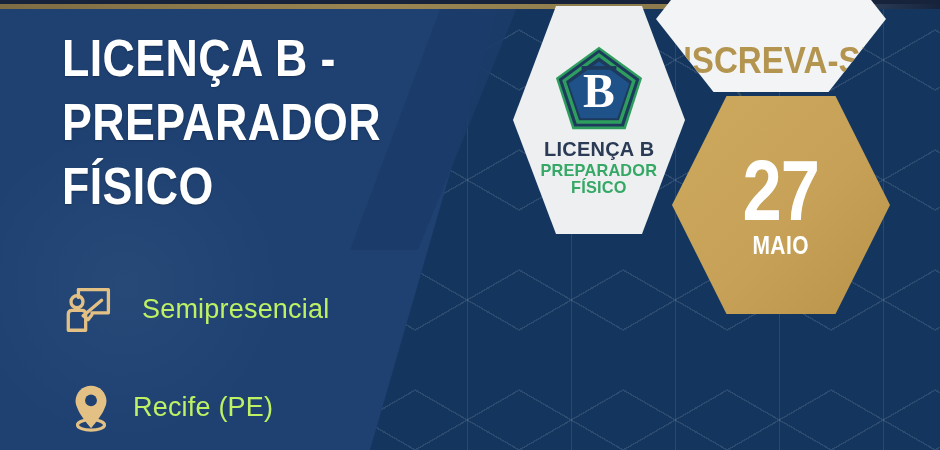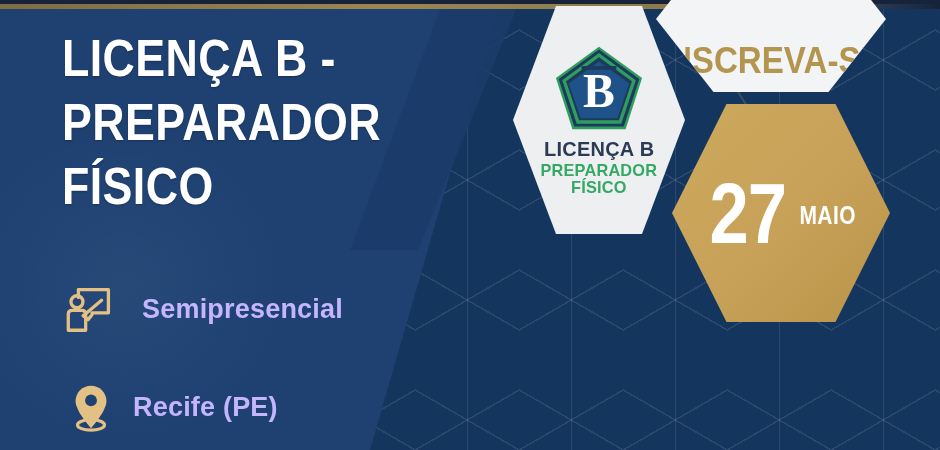--- a/index.html
+++ b/index.html
@@ -83,23 +83,23 @@
   .title .tline { display:block; white-space:nowrap; }
 
   .info-row {
     position:absolute; left:62px;
     display:flex; align-items:center; gap:22px;
   }
   .info-row.r1 { top:280px; }
   .info-row.r2 { top:378px;gap:13px; }
   .info-icon { width:58px; height:58px; flex:0 0 58px; display:block; }
   .info-label {
-    color:#c4b5fd;
+    color:#bef264;
     font-size:27px;
-    font-weight:700;
+    font-weight:400;
     letter-spacing:.2px;
     white-space:nowrap;
   }
 
   
   .hex {
     position:absolute;
     clip-path:polygon(25% 0%, 75% 0%, 100% 50%, 75% 100%, 25% 100%, 0% 50%);
   }
   .hex-logo {
@@ -116,23 +116,23 @@
     color:#B4954F;
     font-family:"Liberation Sans Narrow","Liberation Sans", sans-serif;
     font-weight:bold;
     font-size:36px;
     letter-spacing:0px;
     transform:scaleX(.92);
     padding-bottom:10px;
     white-space:nowrap;
   }
   .hex-date {
-    left:672px; top:104px; width:218px; height:218px;
+    left:672px; top:96px; width:218px; height:218px;
     background:linear-gradient(135deg,#CDA95E 0%, #C6A157 55%, #B89348 100%);
-    display:flex; align-items:center; justify-content:center;
+    display:flex; flex-direction:column; align-items:center; justify-content:center;
   }
   .date-day {
     color:#FFFFFF;
     font-family:"Liberation Sans Narrow","Liberation Sans", sans-serif;
     font-weight:bold;
     font-size:86px;
     line-height:76px;
     transform:scaleX(.82);
     letter-spacing:-1px;
   }

